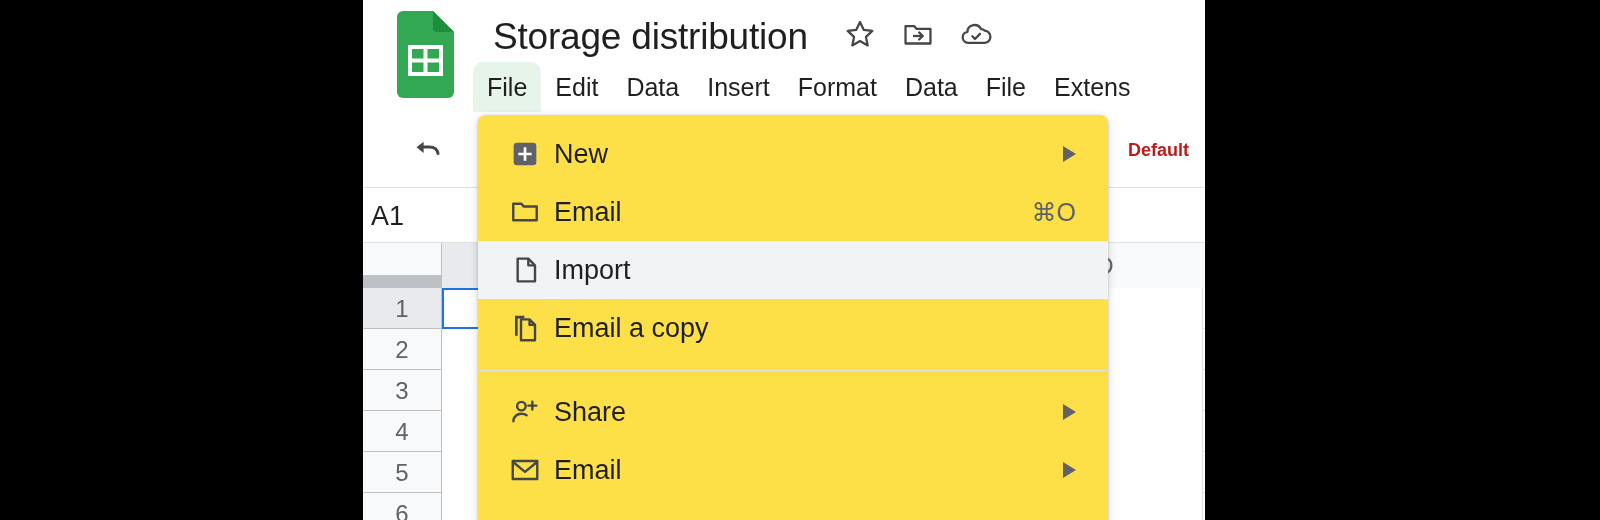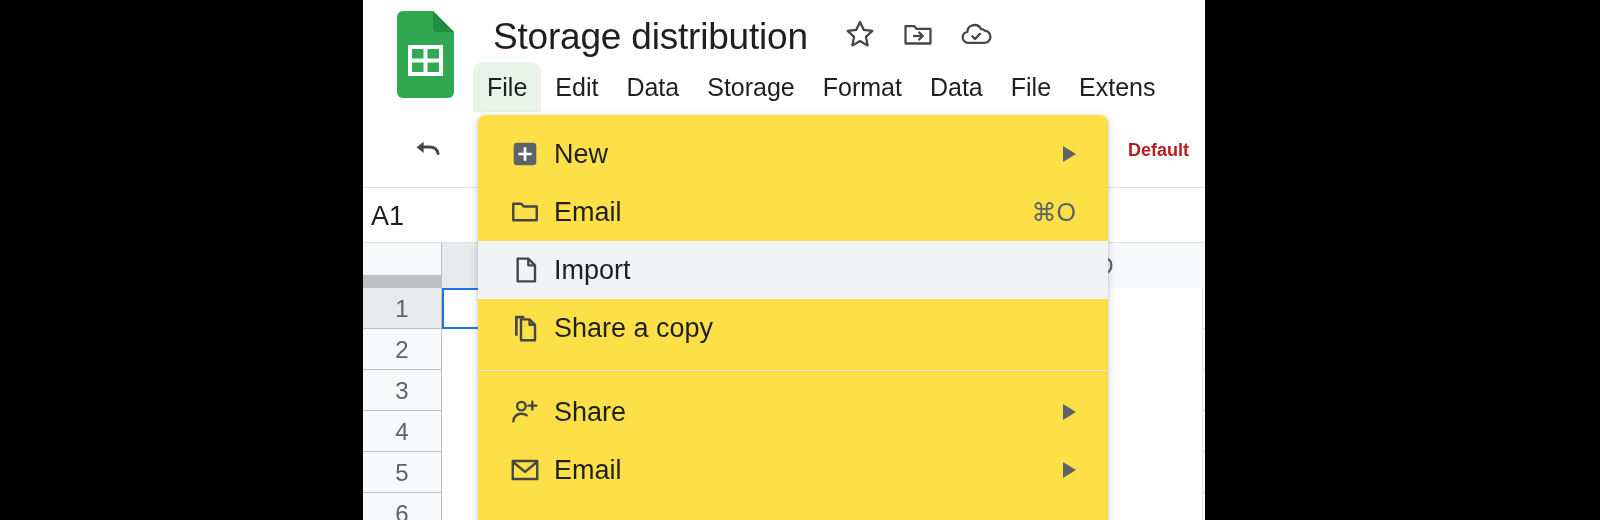--- a/index.html
+++ b/index.html
@@ -320,21 +320,21 @@
             <path d="M6.3 18.2 a3.9 3.9 0 0 1 -.4 -7.75 A5.1 5.1 0 0 1 15.6 8.6 a3.6 3.6 0 0 1 2.6 1 3.85 3.85 0 0 1 -.6 8.6 Z" fill="none" stroke="#444746" stroke-width="1.6" stroke-linejoin="round"></path>
             <path d="M9.4 13.6 l1.9 1.9 3.5 -3.6" fill="none" stroke="#444746" stroke-width="1.6" stroke-linecap="round" stroke-linejoin="round"></path>
           </svg>
         </span>
       </div>
 
       <div class="menubar">
         <div class="menu-item first active">File</div>
         <div class="menu-item">Edit</div>
         <div class="menu-item">Data</div>
-        <div class="menu-item">Storage</div>
+        <div class="menu-item">Insert</div>
         <div class="menu-item">Format</div>
         <div class="menu-item">Data</div>
         <div class="menu-item">File</div>
         <div class="menu-item">Extens</div>
       </div>
     </div>
 
     <div class="toolbar">
       <span class="undo-icon">
         <svg viewBox="0 0 24 24" width="34" height="34">
@@ -445,21 +445,21 @@
       </div>
 
       <div class="mrow">
         <span class="micon">
           <svg viewBox="0 0 24 24" width="32" height="32">
             <path d="M4.5 2.8 h7 v2 h-5 v13 h-2 Z" fill="#444746"></path>
             <path d="M9 5.5 h6.4 l4.1 4.1 v11.6 h-10.5 Z" fill="none" stroke="#444746" stroke-width="1.8" stroke-linejoin="round"></path>
             <path d="M15.4 5.5 v4.1 h4.1" fill="none" stroke="#444746" stroke-width="1.8" stroke-linejoin="round"></path>
           </svg>
         </span>
-        <span class="mlabel">Share a copy</span>
+        <span class="mlabel">Email a copy</span>
       </div>
 
       <div class="msep"></div>
 
       <div class="mrow">
         <span class="micon">
           <svg viewBox="0 0 24 24" width="32" height="32">
             <circle cx="9.3" cy="7.6" r="3.2" fill="none" stroke="#444746" stroke-width="1.8"></circle>
             <path d="M3.3 19 c0 -3.6 2.8 -5.7 6 -5.7 c1.4 0 2.8 .4 3.9 1.2" fill="none" stroke="#444746" stroke-width="1.8" stroke-linecap="round"></path>
             <path d="M17.5 4.2 v6 M14.5 7.2 h6" stroke="#444746" stroke-width="1.8" stroke-linecap="round"></path>

